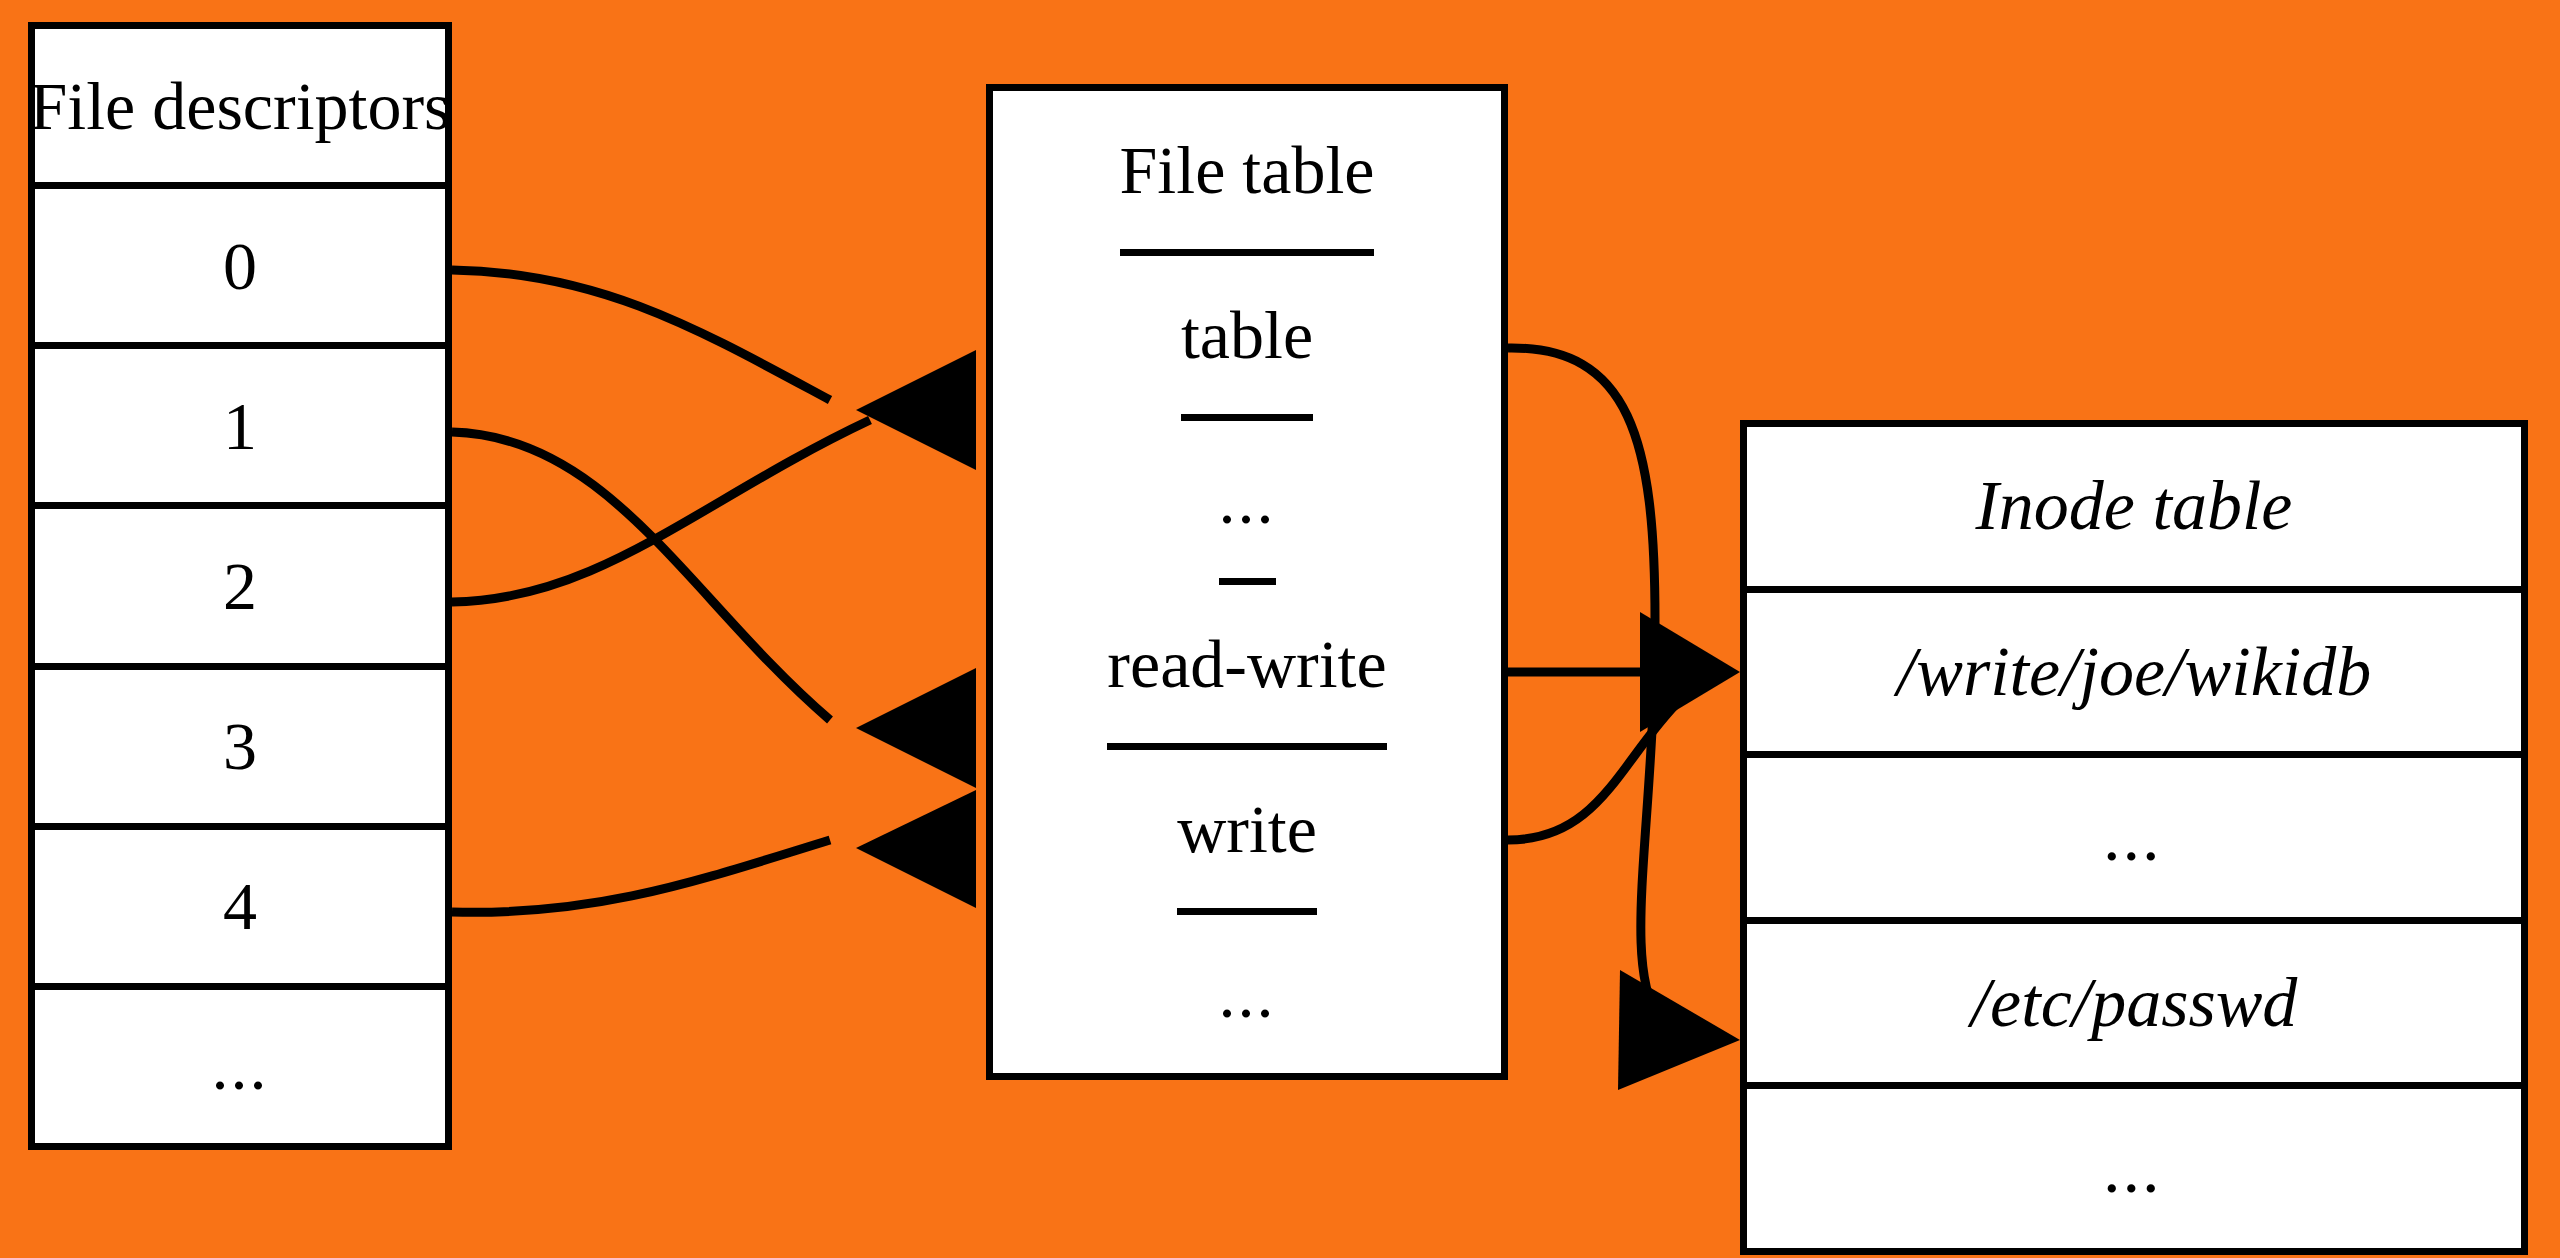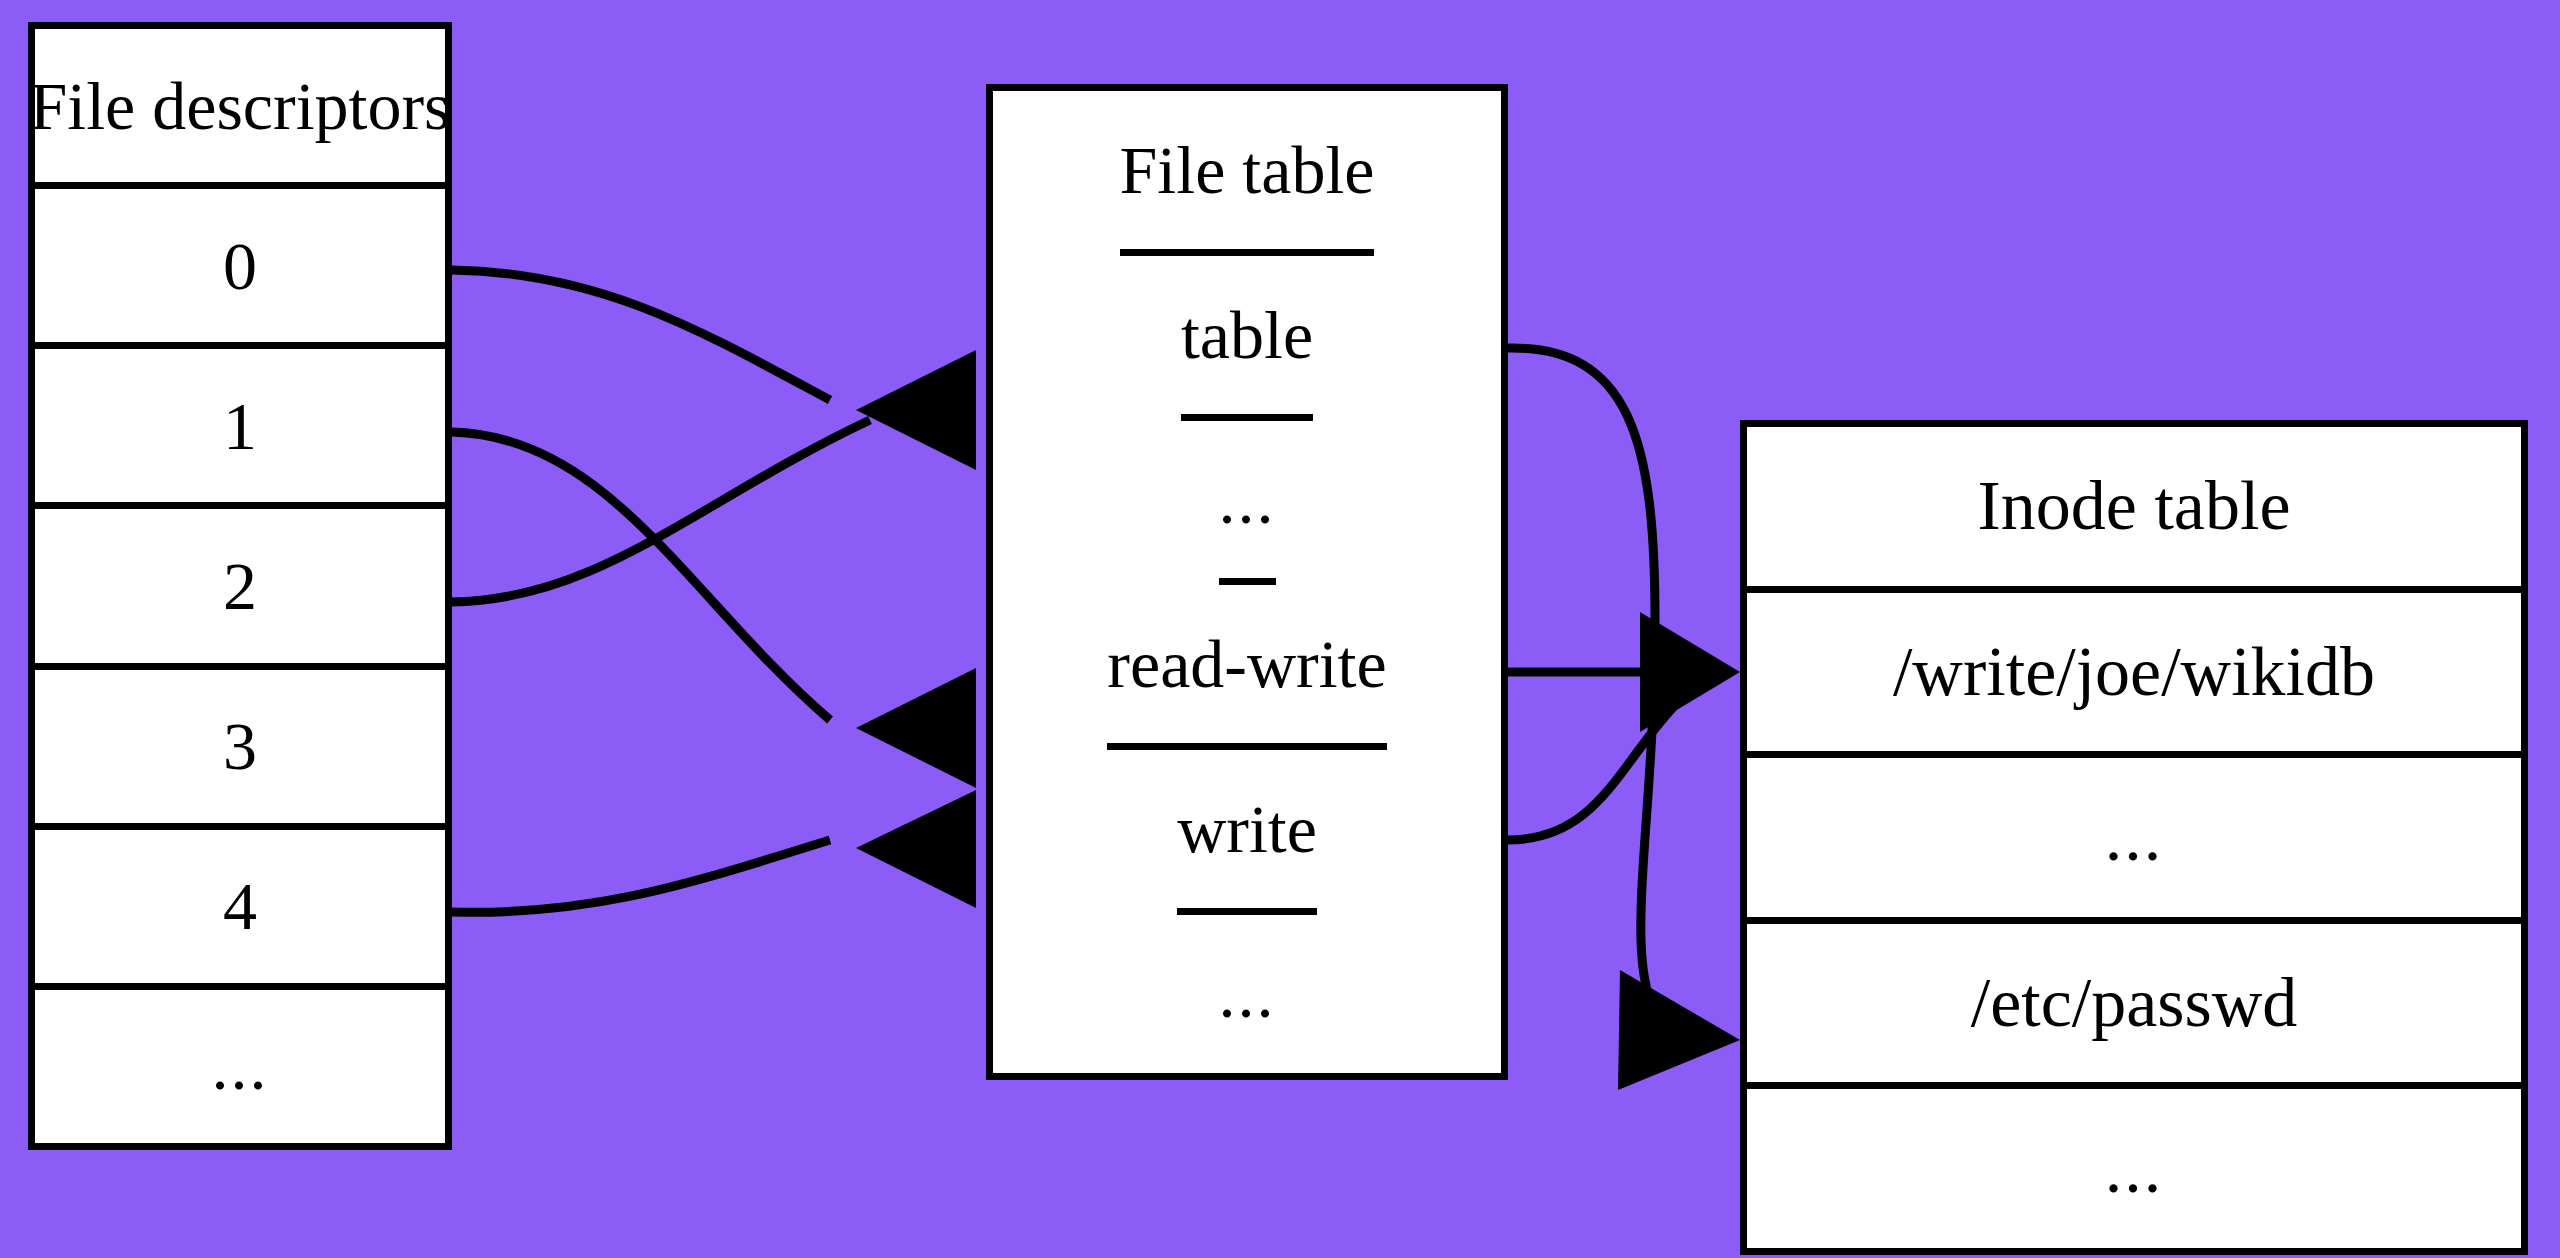--- a/index.html
+++ b/index.html
@@ -8,21 +8,21 @@
     padding: 0;
     background: #ffffff;
   }
   body {
     font-family: "Liberation Serif", "DejaVu Serif", serif;
   }
   #canvas {
     position: relative;
     width: 2560px;
     height: 1258px;
-    background: #8b5cf6;
+    background: #f97316;
     overflow: hidden;
   }
   
   .tbl {
     position: absolute;
     box-sizing: border-box;
     border: 7px solid #000000;
     background: #ffffff;
     display: flex;
     flex-direction: column;
@@ -66,20 +66,21 @@
     top: 84px;
     width: 522px;
     height: 996px;
     align-items: center;
   }
   #inode-table {
     left: 1740px;
     top: 420px;
     width: 788px;
     height: 835px;
+    font-style: italic;
   }
   #inode-table .row.head,
   #inode-table .row.cell {
     font-size: 70px;
   }
 
   
   #arrows {
     position: absolute;
     left: 0;

